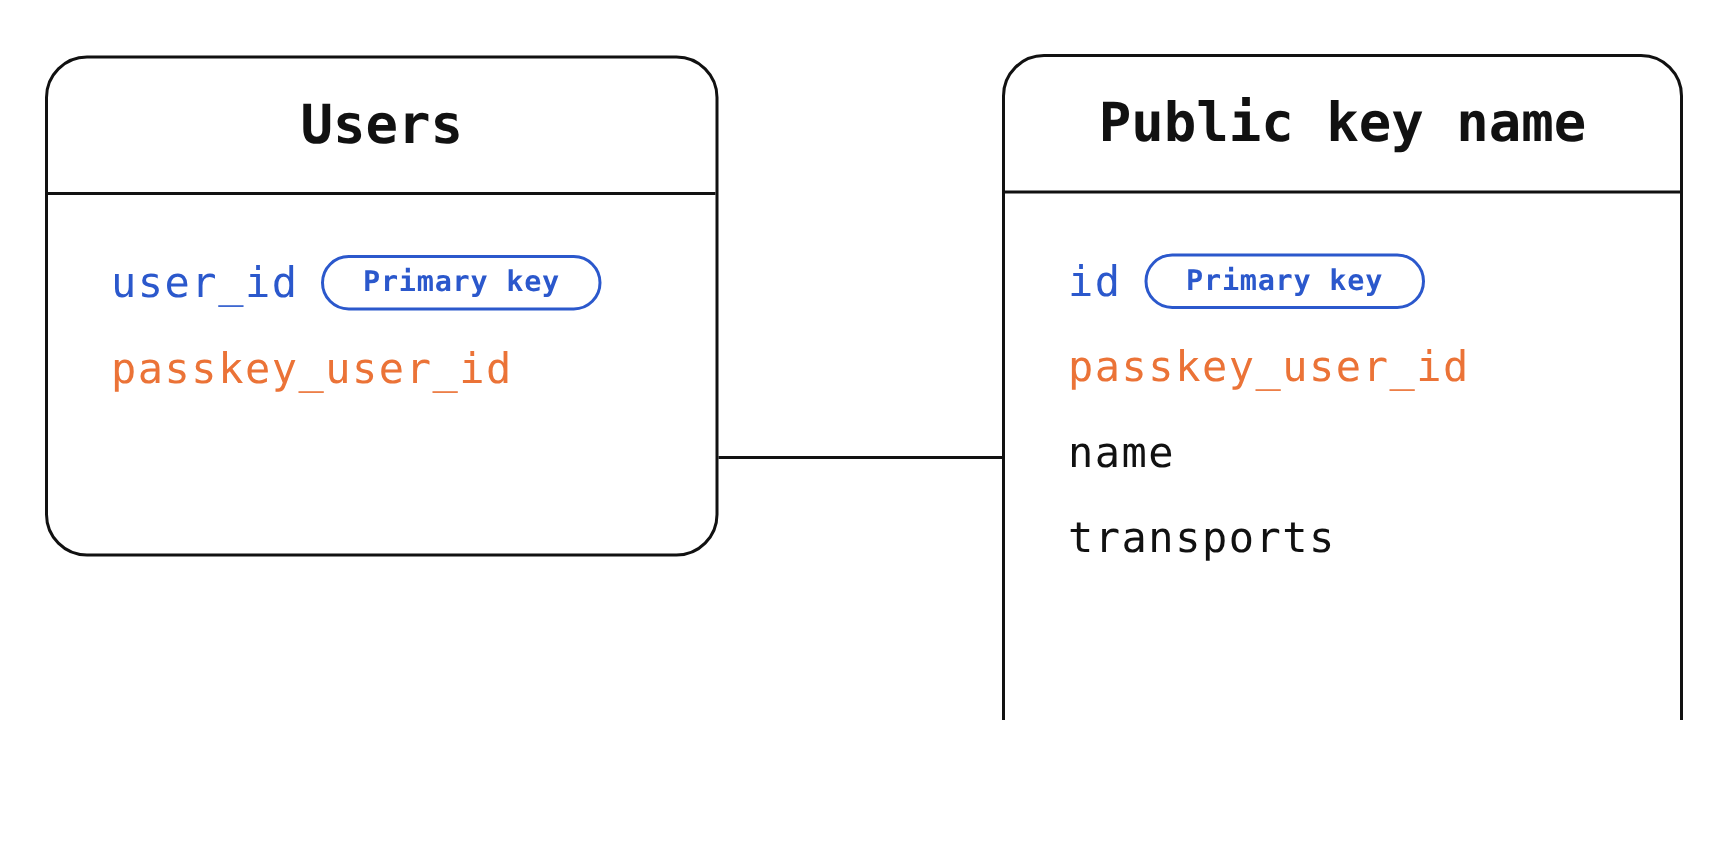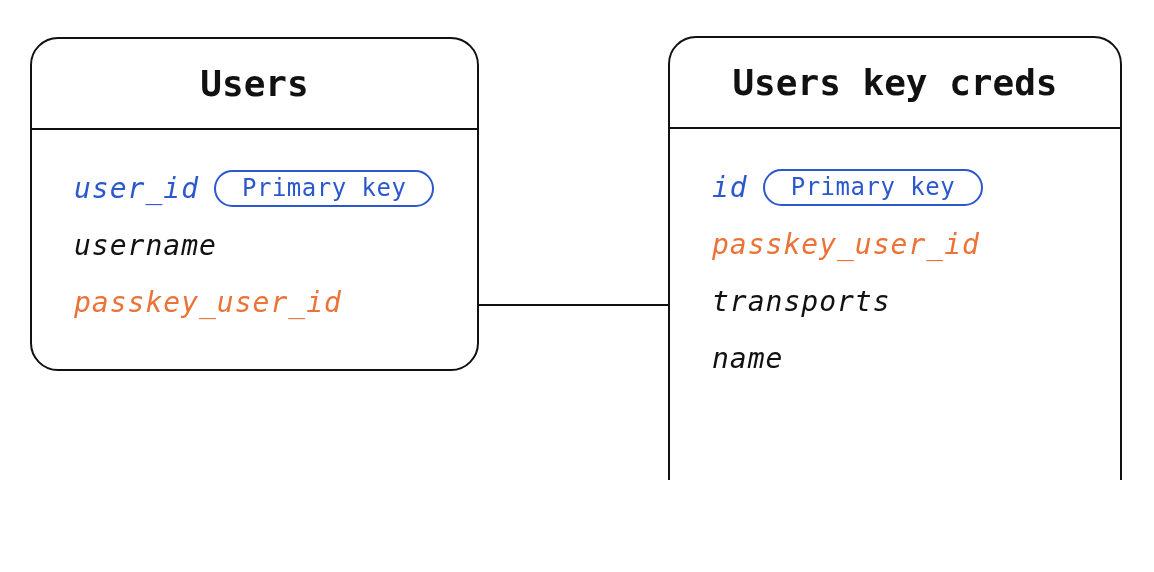--- a/index.html
+++ b/index.html
@@ -42,35 +42,35 @@
     white-space: nowrap;
   }
   .table-body { padding: 30px 0 0 42px; }
   .row {
     height: 57px;
     display: flex;
     align-items: center;
     gap: 15px;
     white-space: nowrap;
   }
-  .field { font-size: 28px; letter-spacing: 1px; font-style: italic; }
+  .field { font-size: 28px; letter-spacing: 1px; }
   .c-ink    { color: var(--ink); }
   .c-blue   { color: var(--blue); }
   .c-orange { color: var(--orange); }
   .badge {
     display: inline-flex;
     align-items: center;
     justify-content: center;
     height: 37px;
     padding: 0 26px 2px 26px;
     border: 2px solid var(--blue);
     border-radius: 22px;
     color: var(--blue);
-    font-size: 24px;
-    font-weight: 400;
+    font-size: 19px;
+    font-weight: 700;
     letter-spacing: 0.5px;
   }
   .connector {
     position: absolute;
     left: 479px;
     top: 304px;
     width: 189px;
     height: 2px;
     background: var(--ink);
   }
@@ -81,42 +81,39 @@
 <div class="canvas">
 
   <div class="er-table users">
     <div class="table-header">Users</div>
     <div class="table-body">
       <div class="row">
         <span class="field c-blue">user_id</span>
         <span class="badge">Primary key</span>
       </div>
       <div class="row">
-        <span class="field c-ink">username</span>
-      </div>
-      <div class="row">
         <span class="field c-orange">passkey_user_id</span>
       </div>
     </div>
   </div>
 
   <div class="connector"></div>
 
   <div class="er-table pkcreds">
-    <div class="table-header">Users key creds</div>
+    <div class="table-header">Public key name</div>
     <div class="table-body">
       <div class="row">
         <span class="field c-blue">id</span>
         <span class="badge">Primary key</span>
       </div>
       <div class="row">
         <span class="field c-orange">passkey_user_id</span>
       </div>
       <div class="row">
-        <span class="field c-ink">transports</span>
+        <span class="field c-ink">name</span>
       </div>
       <div class="row">
-        <span class="field c-ink">name</span>
+        <span class="field c-ink">transports</span>
       </div>
     </div>
   </div>
 
 </div>
 
 </body></html>

